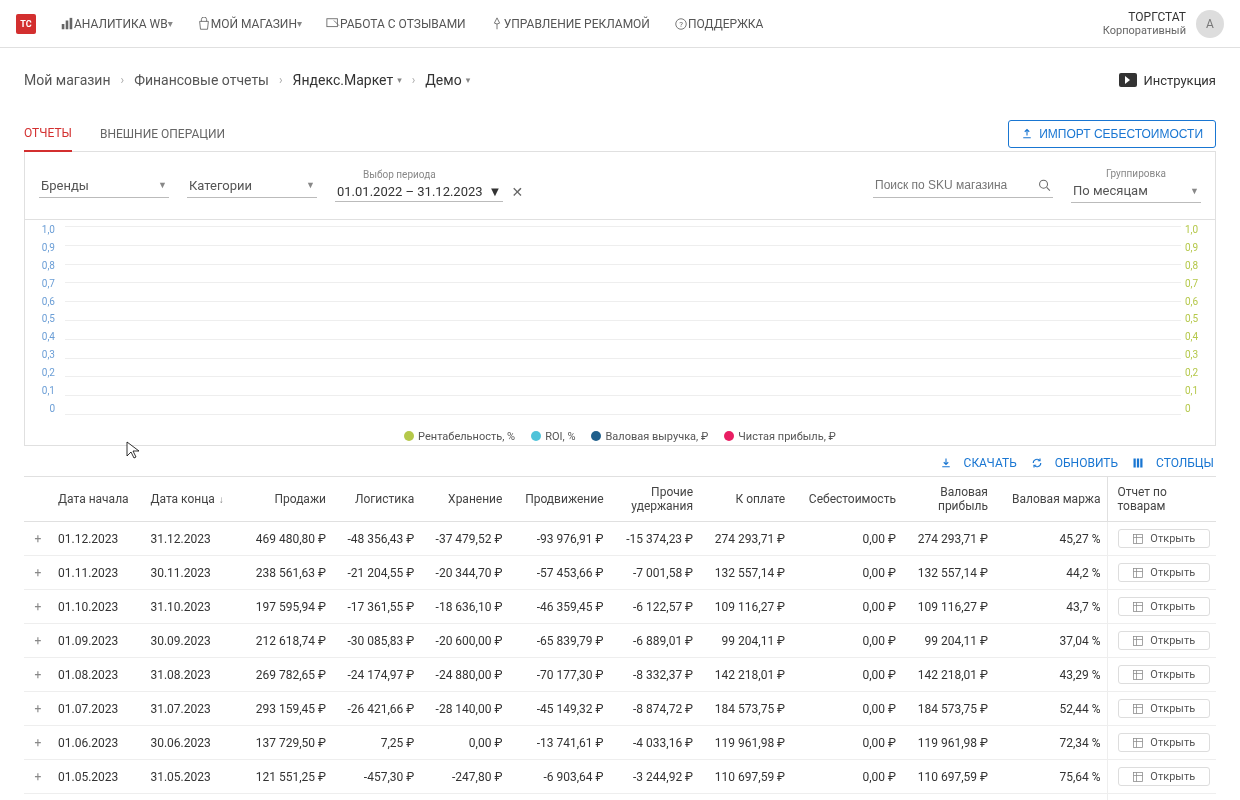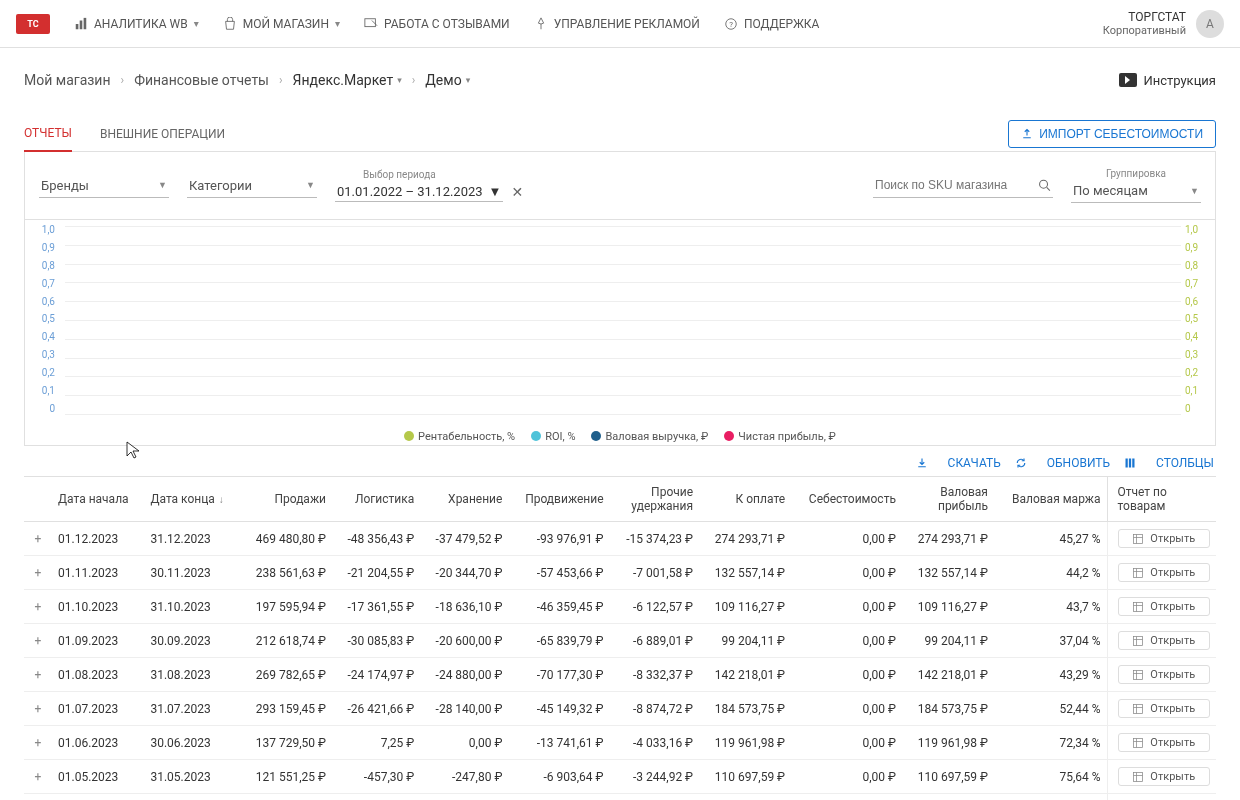--- a/index.html
+++ b/index.html
@@ -1,19 +1,19 @@
 <!DOCTYPE html>
 <html><head>
 <meta charset="utf-8">
 <style>
 * { box-sizing: border-box; margin: 0; padding: 0; }
 body { font-family: -apple-system, BlinkMacSystemFont, "Segoe UI", Roboto, Arial, sans-serif; font-size: 13px; color: #333; background: #fff; width: 1240px; }
 .topnav { display: flex; align-items: center; height: 48px; border-bottom: 1px solid #e0e0e0; padding: 0 16px; gap: 24px; }
-.logo { width: 34px; height: 20px; background: #d32f2f; color: #fff; font-size: 9px; font-weight: bold; display: flex; align-items: center; justify-content: center; border-radius: 2px; }
-.nav-item { display: flex; align-items: center; gap: 6px; color: #555; font-size: 12px; cursor: pointer; justify-content: flex-end; }
+.logo { width: 20px; height: 20px; background: #d32f2f; color: #fff; font-size: 9px; font-weight: bold; display: flex; align-items: center; justify-content: center; border-radius: 2px; }
+.nav-item { display: flex; align-items: center; gap: 0; color: #555; font-size: 12px; cursor: pointer; justify-content: flex-end; }
 .nav-item svg { width: 14px; height: 14px; fill: #666; }
 .chev { font-size: 10px; color: #888; }
 .topnav-right { margin-left: auto; display: flex; align-items: center; gap: 10px; }
 .company { text-align: right; font-size: 11px; color: #666; }
 .company .name { font-size: 12px; color: #333; }
 .avatar { width: 28px; height: 28px; border-radius: 50%; background: #ddd; color: #777; display: flex; align-items: center; justify-content: center; font-size: 12px; }
 
 .page { padding: 24px 24px 0 24px; }
 .breadcrumbs { display: flex; align-items: center; gap: 10px; font-size: 14px; margin-bottom: 28px; }
 .breadcrumbs .crumb { color: #555; cursor: pointer; }
@@ -46,21 +46,21 @@
 .chart { border:1px solid #e0e0e0; border-top:none; height:226px; position:relative; padding:8px 12px 22px 36px; }
 .y-left,.y-right { position:absolute; top:4px; display:flex; flex-direction:column; justify-content:space-between; height:190px; font-size:10px; }
 .y-left { left:6px; color:#6b9ed6; text-align:right; width:24px; }
 .y-right { right:6px; color:#b5c84a; text-align:left; width:24px; }
 .plot { position:absolute; left:40px; right:34px; top:6px; height:188px; }
 .plot .grid { position:absolute; left:0; right:0; border-top:1px solid #eee; }
 .legend { position:absolute; bottom:2px; left:0; right:0; display:flex; justify-content:center; gap:16px; font-size:11px; color:#555; }
 .legend span::before { content:""; display:inline-block; width:10px; height:10px; border-radius:50%; margin-right:4px; vertical-align:-1px; background:var(--c); }
 
 .table-actions { display:flex; justify-content:flex-end; gap:14px; padding:10px 2px 6px; font-size:12px; }
-.table-actions .act { color:#1976d2; display:flex; align-items:center; gap:20px; cursor:pointer; }
+.table-actions .act { color:#1976d2; display:flex; align-items:center; gap:12px; cursor:pointer; }
 .cursor-overlay { position:relative; }
 .cursor-img { position:absolute; width:14px; height:18px; pointer-events:none; }
 
 table { width:100%; border-collapse:collapse; font-size:12px; }
 thead th { text-align:left; font-weight:normal; color:#444; padding:8px 6px; border-top:1px solid #e0e0e0; border-bottom:1px solid #e0e0e0; vertical-align:middle; }
 thead th.num { text-align:right; }
 tbody td { padding:7px 6px; border-bottom:1px solid #eee; color:#333; white-space:nowrap; }
 tbody td.num { text-align:right; }
 .expand { width:28px; text-align:center; color:#888; cursor:pointer; }
 .open-btn { display:flex; align-items:center; gap:6px; justify-content:center; border:1px solid #ddd; padding:2px 8px; border-radius:3px; color:#555; cursor:pointer; font-size:11px; }

